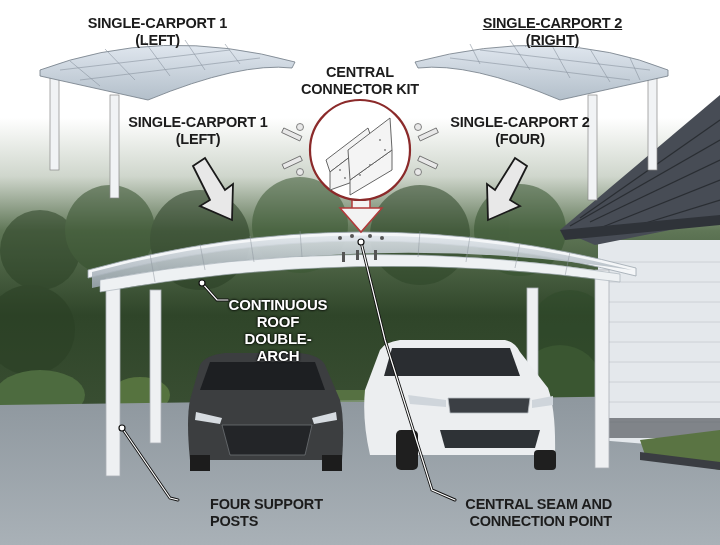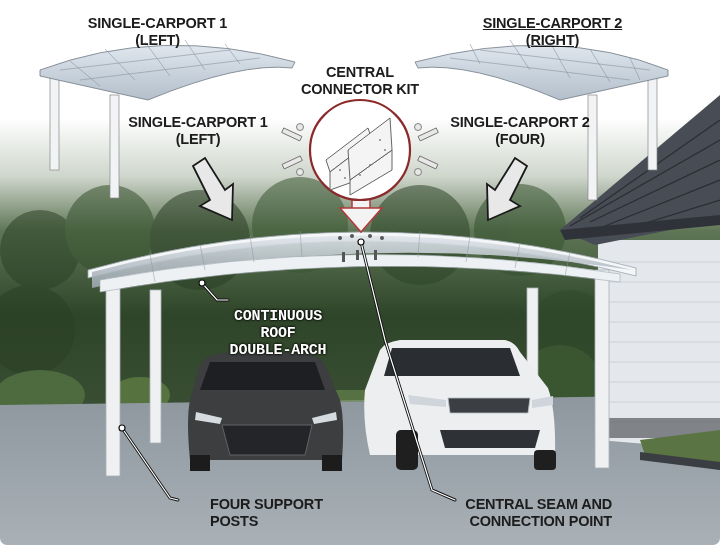--- a/index.html
+++ b/index.html
@@ -1,17 +1,17 @@
 <!DOCTYPE html>
 <html><head>
 <meta charset="utf-8">
 <style>
   html,body{margin:0;padding:0;}
   body{width:720px;height:545px;overflow:hidden;background:#fff;font-family:"Liberation Sans",sans-serif;}
-  .stage{position:relative;width:720px;height:545px;overflow:hidden;background:#fff;border-radius:7px;}
+  .stage{position:relative;width:720px;height:545px;overflow:hidden;background:#fff;}
   svg.scene{position:absolute;left:0;top:0;}
   .lbl{position:absolute;font-family:"Liberation Sans",sans-serif;font-weight:bold;text-align:center;line-height:17px;letter-spacing:-0.2px;}
   .lbl.dark{color:#1c1c1c;font-size:14.5px;}
   .lbl.light{color:#fff;font-size:15px;text-shadow:0 0 3px #000,0 0 2px #000;}
 </style>
 </head>
 <body>
 
 <div class="stage">
   <svg class="scene" width="720" height="545" viewBox="0 0 720 545">
@@ -221,21 +221,21 @@
 
   <div class="lbl dark" style="left:128px;top:114px;width:140px;">
     <div>SINGLE-CARPORT 1</div>
     <div>(LEFT)</div>
   </div>
   <div class="lbl dark" style="left:450px;top:114px;width:140px;">
     <div>SINGLE-CARPORT 2</div>
     <div>(FOUR)</div>
   </div>
 
-  <div class="lbl light" style="left:226px;top:308px;width:104px;font-family:Liberation Mono, monospace;">
+  <div class="lbl light" style="left:226px;top:296px;width:104px;">
     <div>CONTINUOUS</div>
     <div>ROOF</div>
     <div>DOUBLE-ARCH</div>
   </div>
 
   <div class="lbl dark" style="left:210px;top:496px;width:130px;text-align:left;">
     <div>FOUR SUPPORT</div>
     <div>POSTS</div>
   </div>
 

